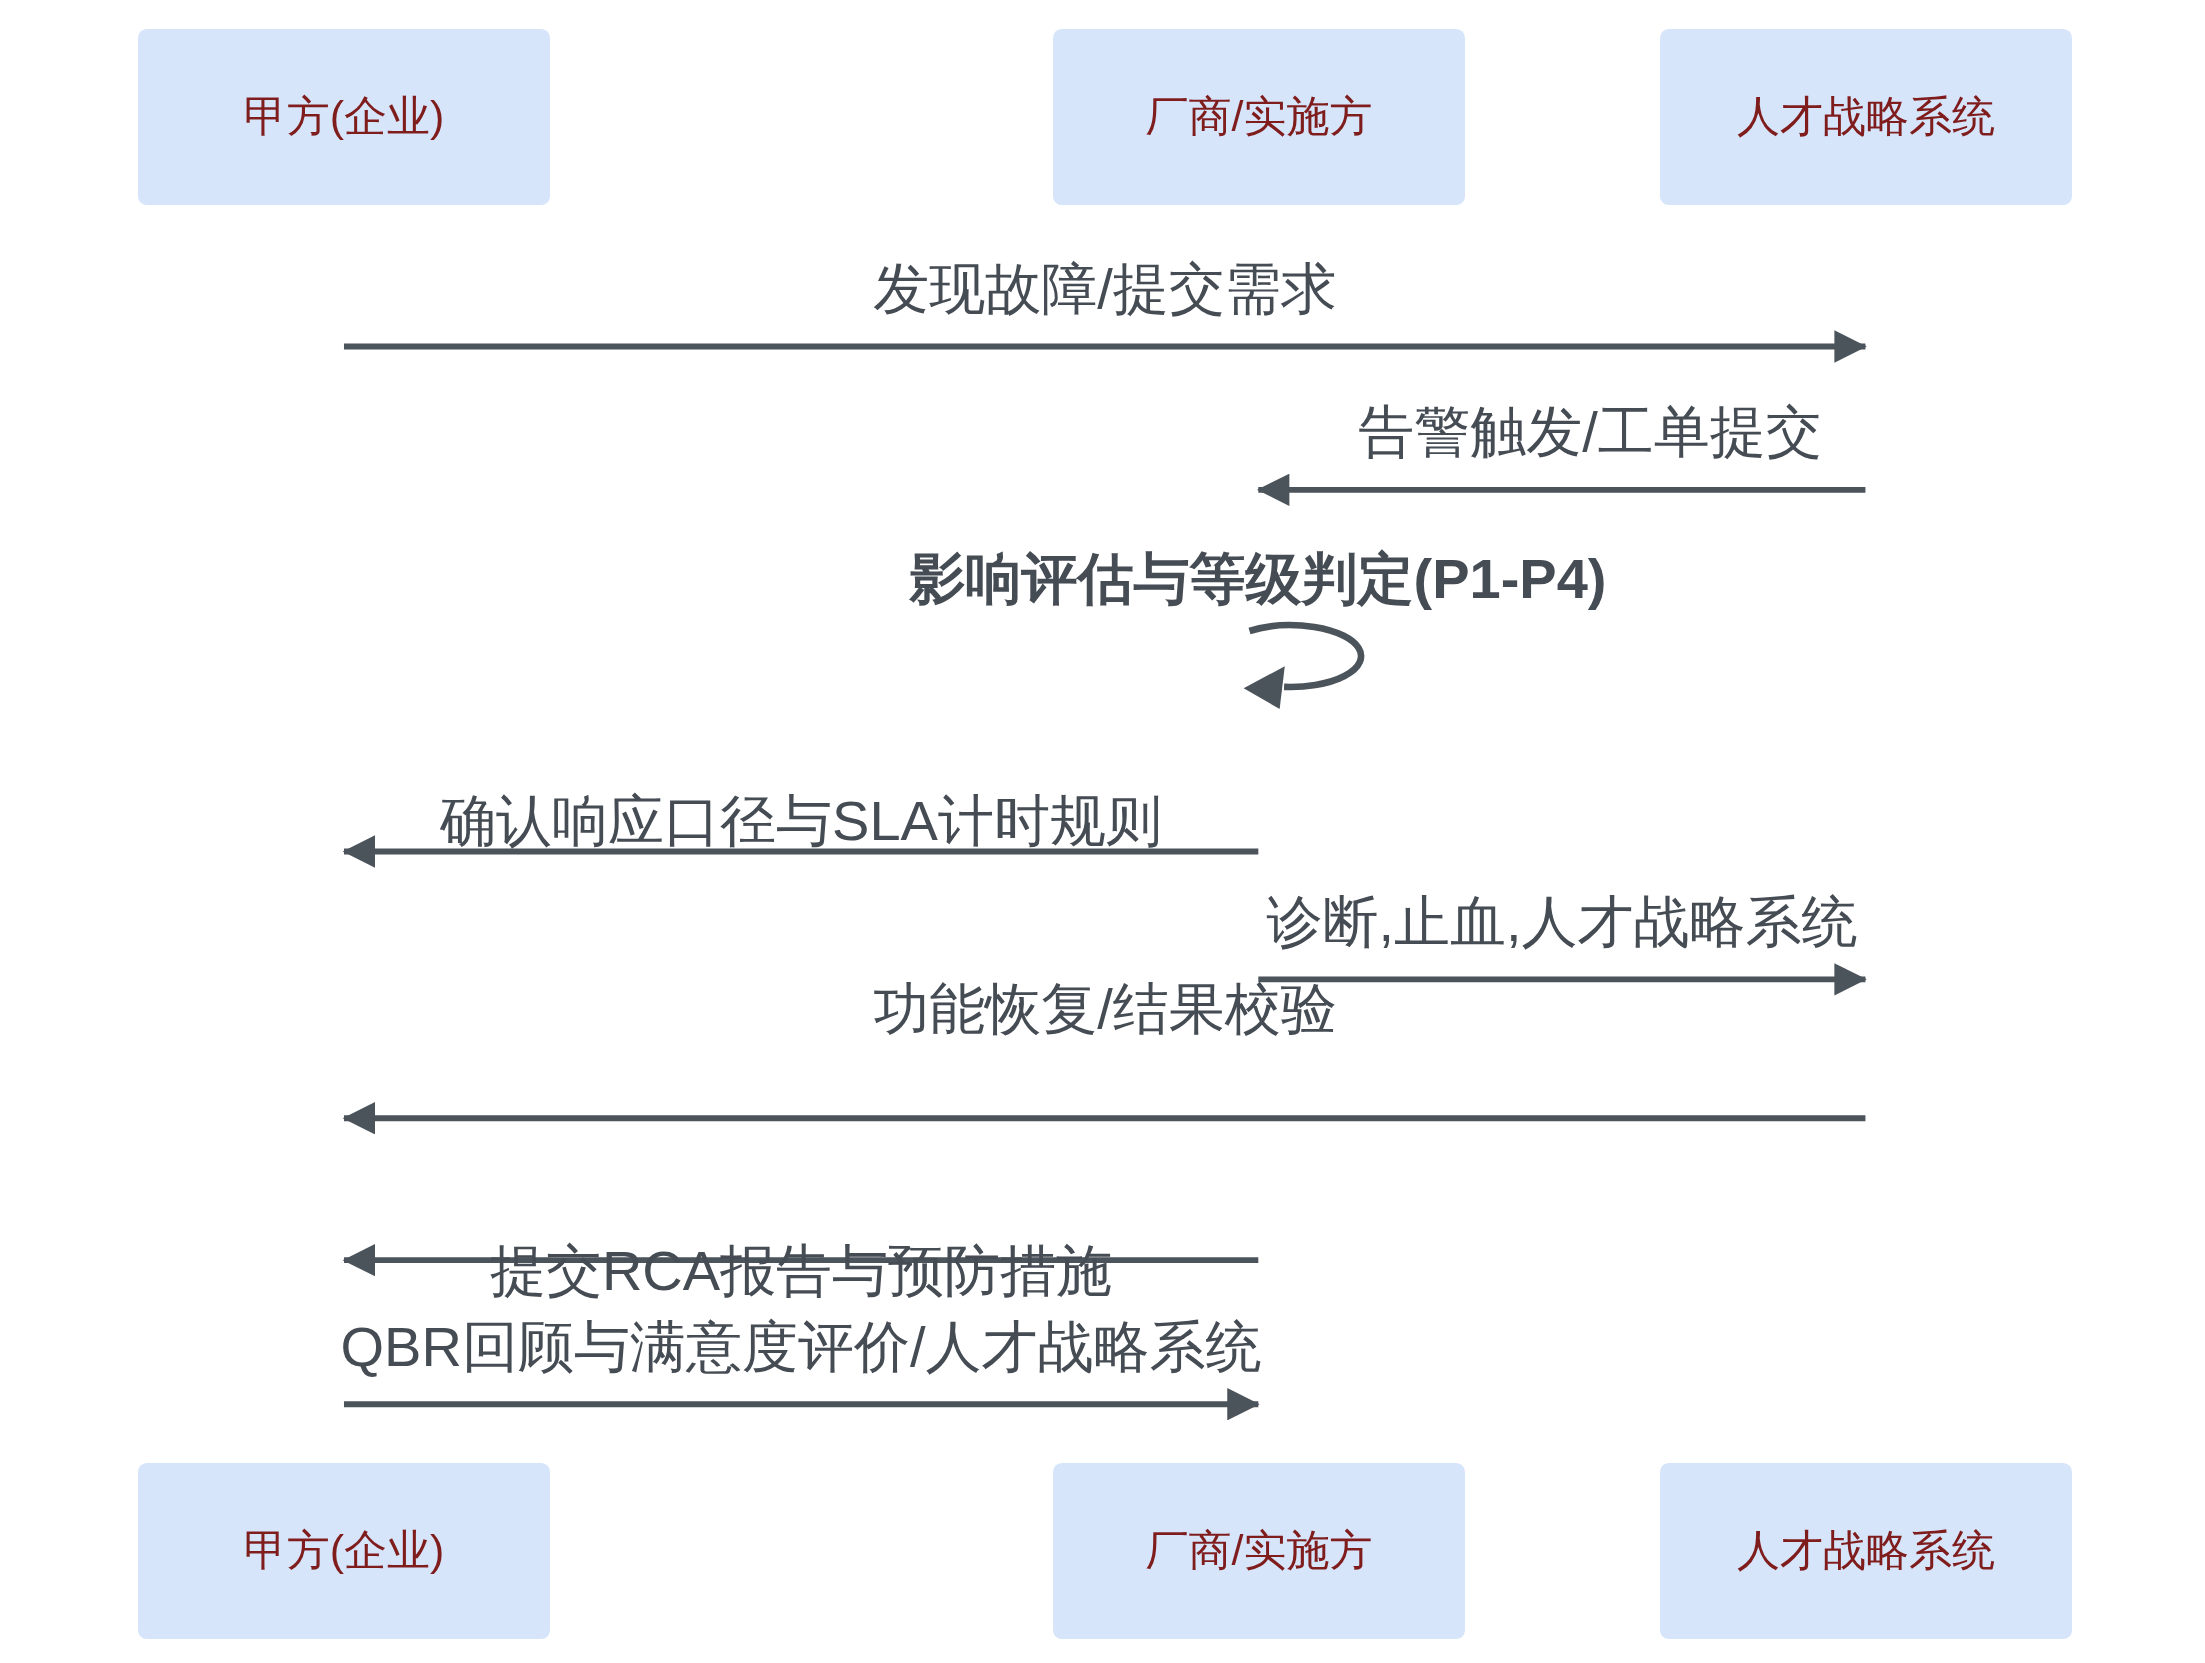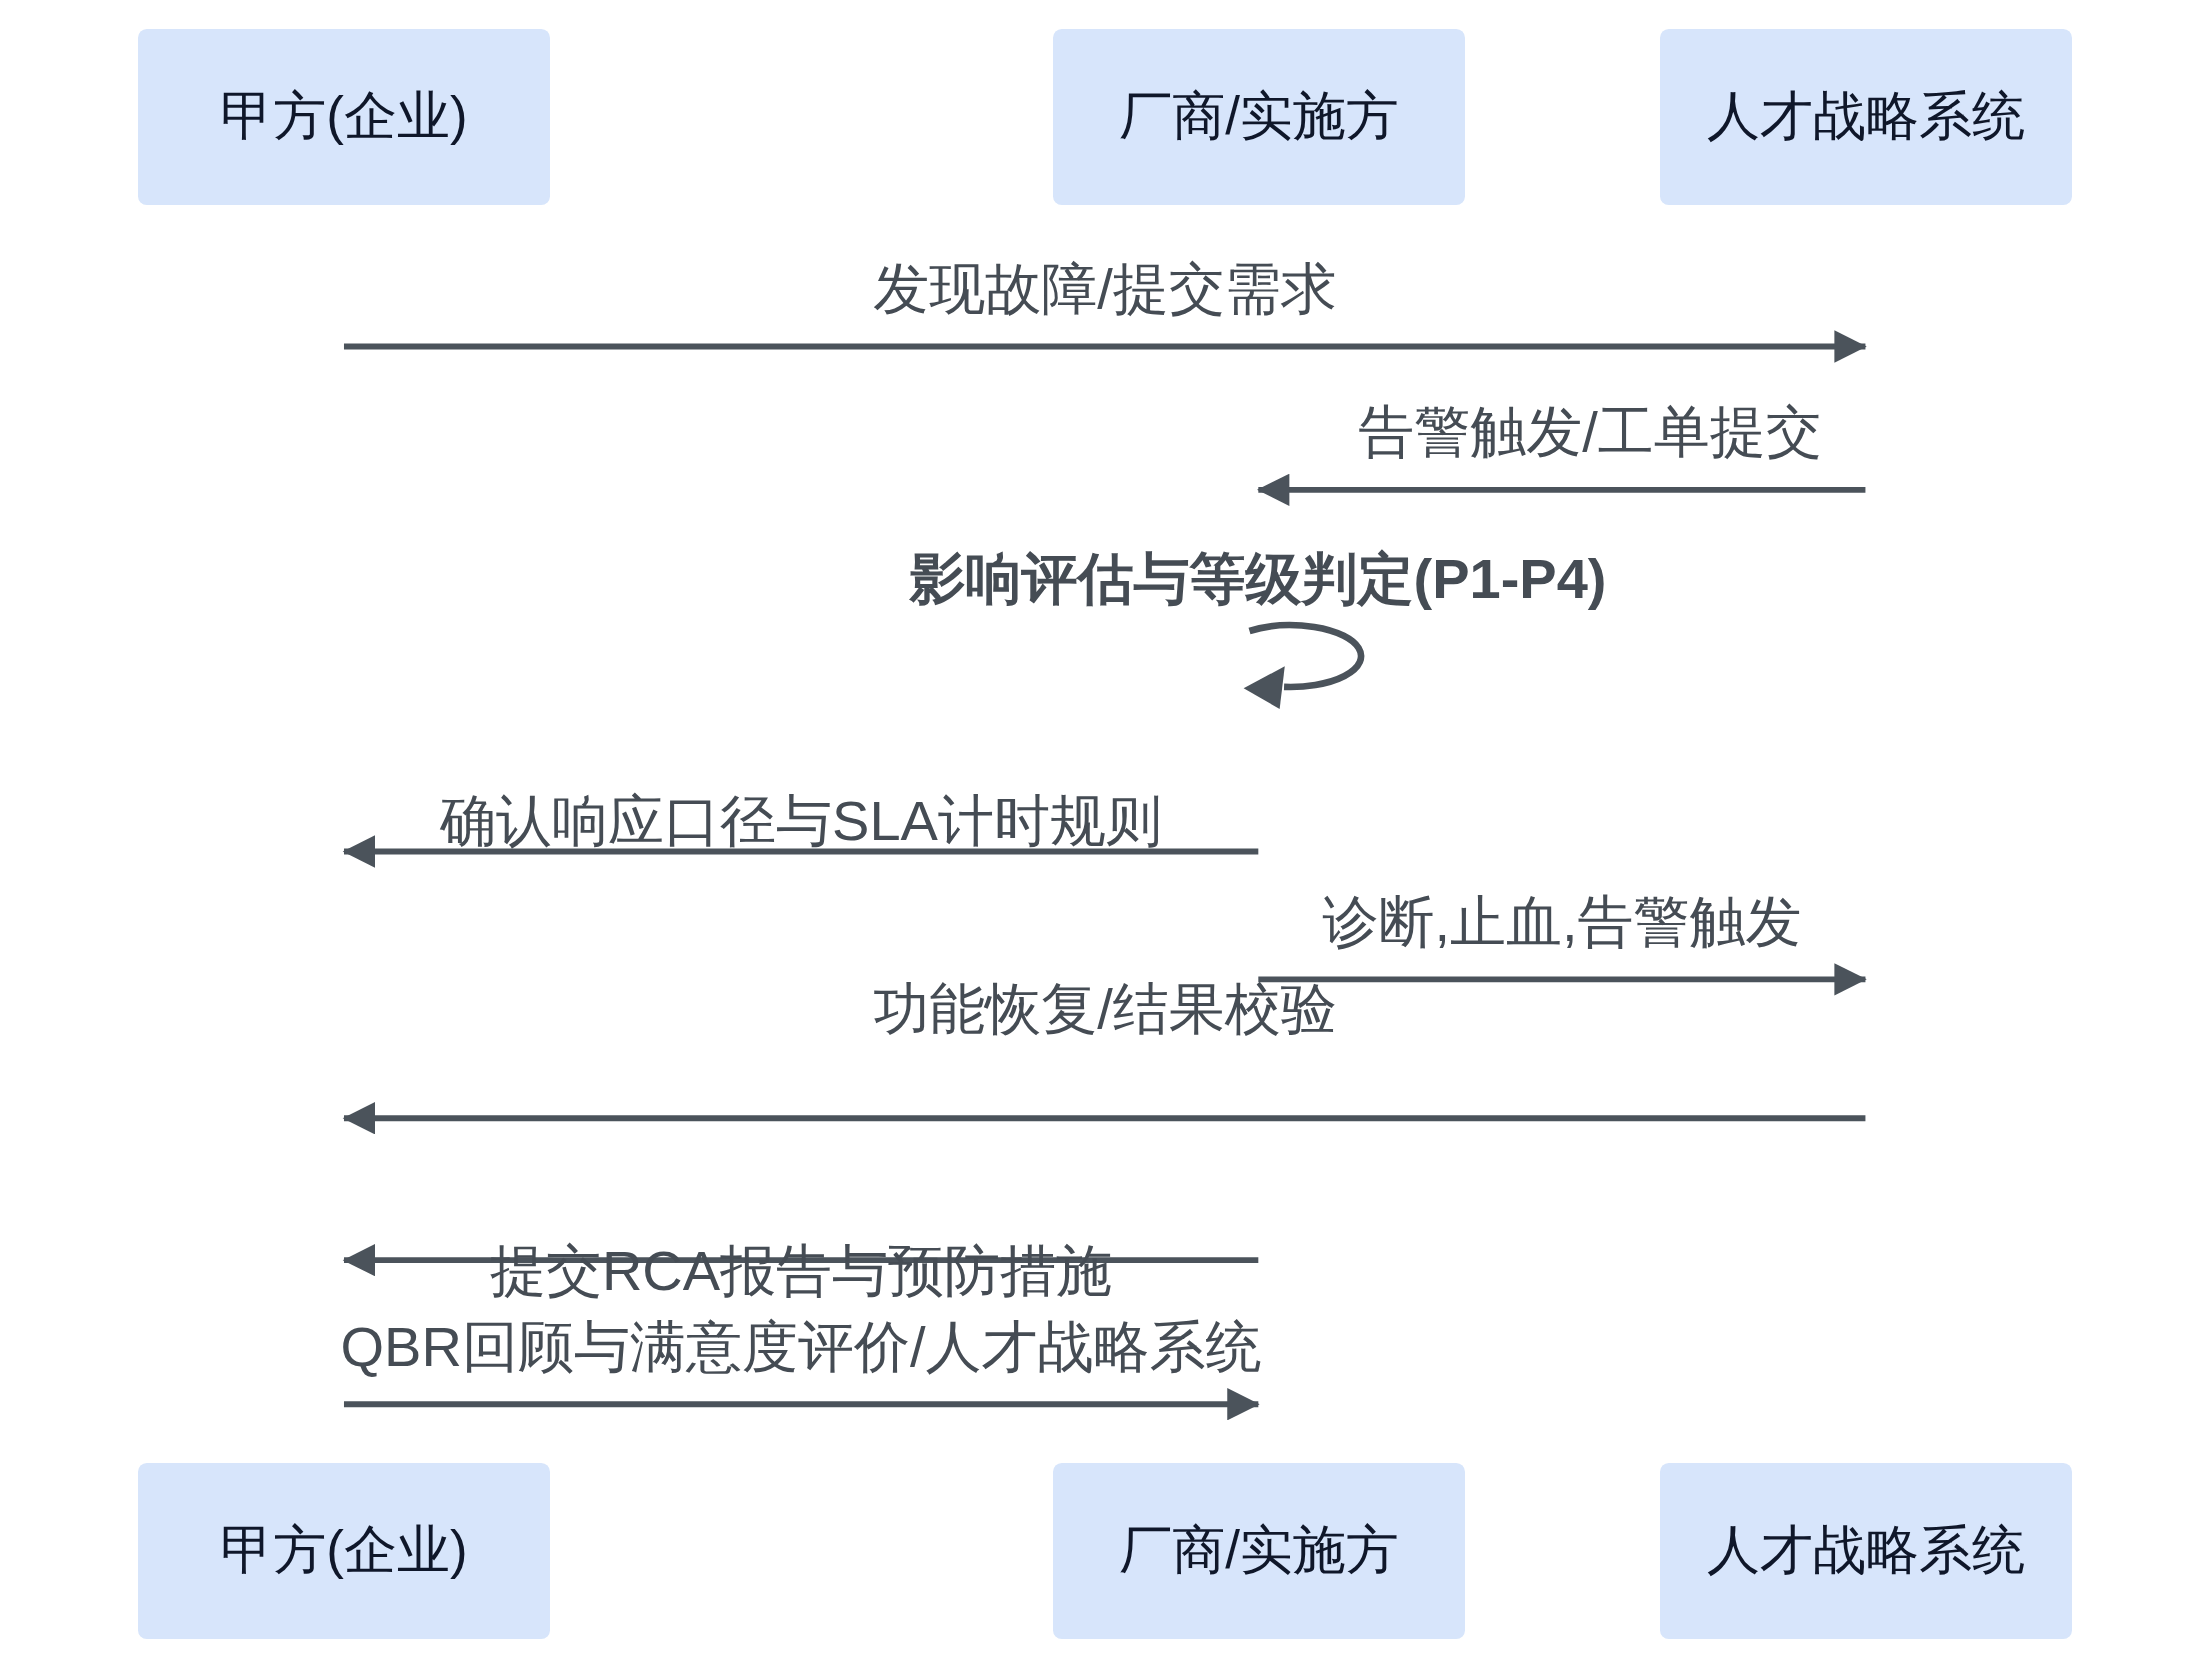--- a/index.html
+++ b/index.html
@@ -26,22 +26,22 @@
     position: absolute;
     width: 412px;
     height: 176px;
     background: #d7e5fb;
     border-radius: 8.8px;
     display: flex;
     align-items: center;
     justify-content: center;
   }
   .actor-label {
-    color: #0f172a;
-    font-size: 53px;
+    color: #7f1d1d;
+    font-size: 43px;
     white-space: nowrap;
   }
   .message-label {
     position: absolute;
     transform: translateX(-50%);
     color: #454c54;
     font-size: 56px;
     line-height: 50px;
     white-space: nowrap;
     text-align: center;
@@ -87,19 +87,19 @@
       </div>
       <div class="actor-box" style="left: 1660px; top: 1463px;">
         <span class="actor-label">人才战略系统</span>
       </div>
     </div>
   <div id="labels">
       <div class="message-label" style="left: 1105px; top: 264px;">发现故障/提交需求</div>
       <div class="message-label" style="left: 1562px; top: 407px; margin-left: 28px;">告警触发/工单提交</div>
       <div class="message-label" style="left: 1258px; top: 554px; font-weight: bold;">影响评估与等级判定(P1-P4)</div>
       <div class="message-label" style="left: 801px; top: 796px;">确认响应口径与SLA计时规则</div>
-      <div class="message-label" style="left: 1562px; top: 897px;">诊断,止血,告警触发</div>
+      <div class="message-label" style="left: 1562px; top: 897px;">诊断,止血,人才战略系统</div>
       <div class="message-label" style="left: 1105px; top: 984px;">功能恢复/结果校验</div>
       <div class="message-label" style="left: 801px; top: 1246px;">提交RCA报告与预防措施</div>
       <div class="message-label" style="left: 801px; top: 1322px;">QBR回顾与满意度评价/人才战略系统</div>
     </div>
 </div>
 
 
 </body></html>

